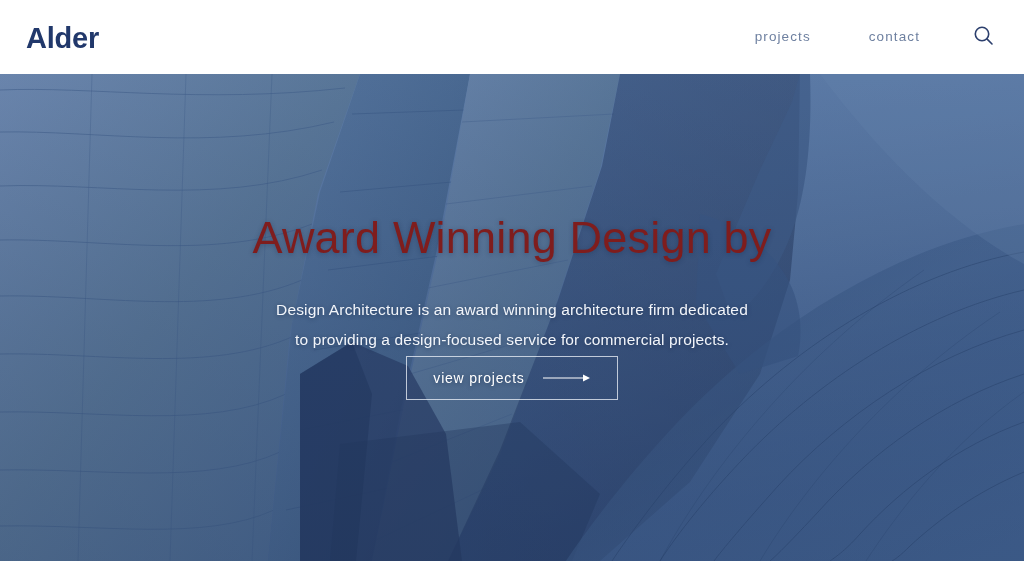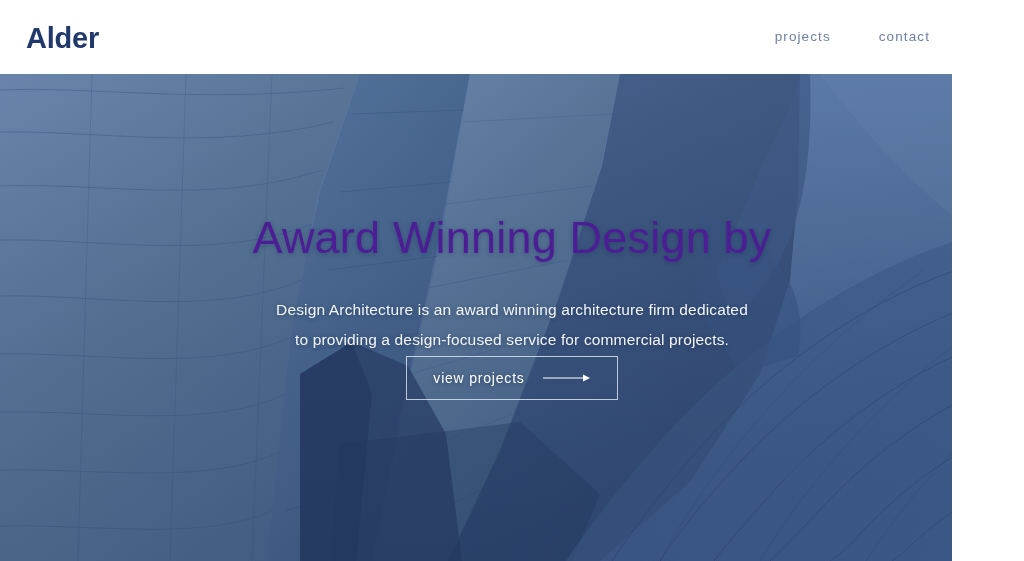--- a/index.html
+++ b/index.html
@@ -7,21 +7,21 @@
     padding: 0;
     width: 1024px;
     height: 561px;
     overflow: hidden;
     background: #ffffff;
     font-family: "Liberation Sans", sans-serif;
   }
 
   .page {
     position: relative;
-    width: 952px;
+    width: 1024px;
     height: 561px;
     overflow: hidden;
   }
 
   
   .site-header {
     position: absolute;
     top: 0; left: 0;
     width: 1024px;
     height: 74px;
@@ -41,21 +41,21 @@
     letter-spacing: -0.2px;
     line-height: 1;
     text-decoration: none;
     display: block;
     padding-top: 2px;
   }
 
   .nav {
     display: flex;
     align-items: center;
-    gap: 2px;
+    gap: 12px;
   }
 
   .nav-link {
     font-size: 13.5px;
     color: #6e80a0;
     letter-spacing: 1.1px;
     text-decoration: none;
     padding: 6px 23px;
     line-height: 1;
     white-space: nowrap;
@@ -105,21 +105,21 @@
     justify-content: flex-start;
     padding-top: 140px;
     box-sizing: border-box;
     text-align: center;
   }
 
   .hero-title {
     margin: 0;
     font-size: 45px;
     font-weight: 300;
-    color: #4c1d95;
+    color: #7f1d1d;
     line-height: 1.07;
     letter-spacing: 0.2px;
     text-shadow: 0 1px 5px rgba(18,34,64,0.30);
     max-width: 760px;
   }
   .hero-title .line { display: block; }
 
   .hero-sub {
     margin: 33px 0 0 0;
     font-size: 15.5px;

